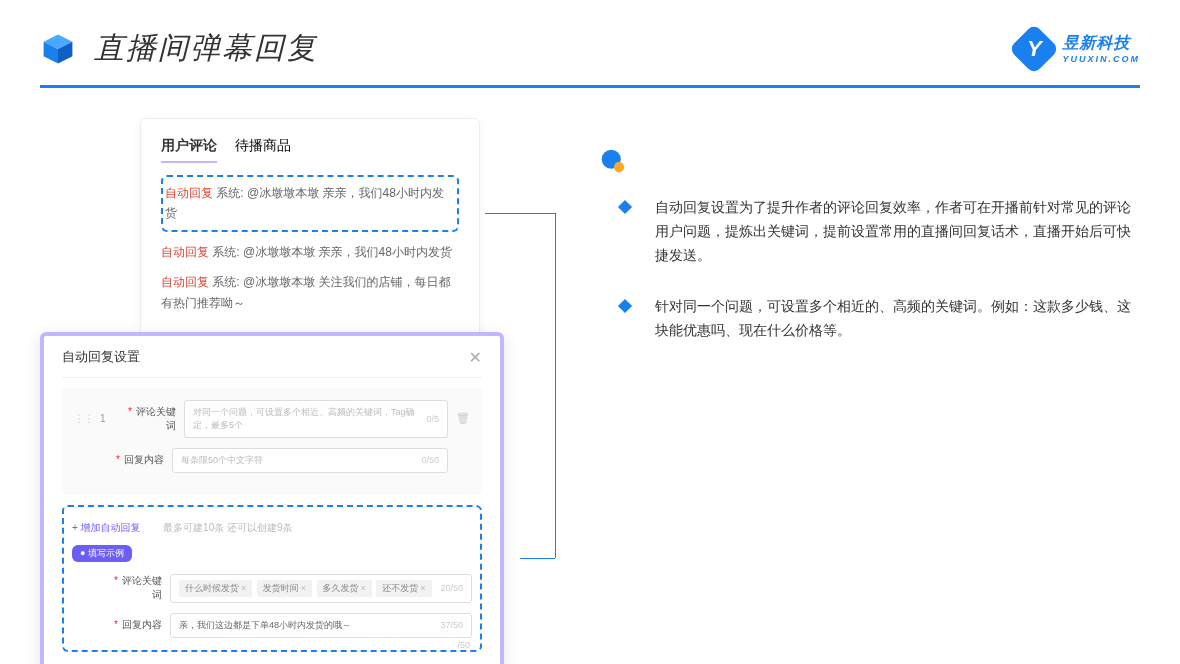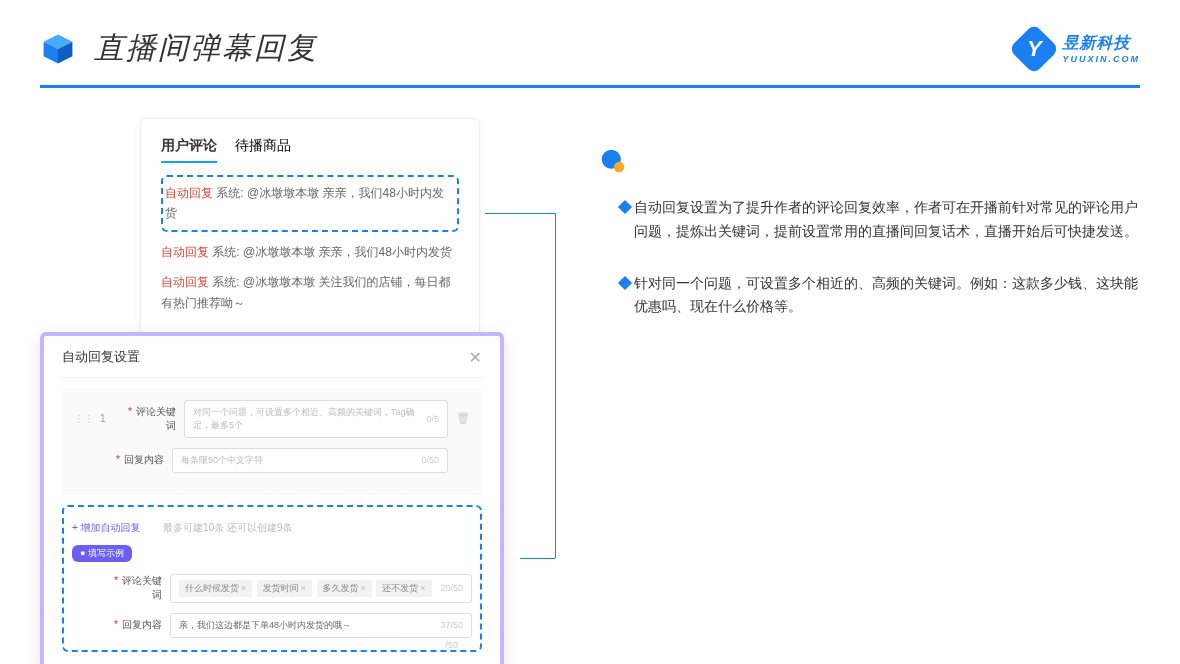--- a/index.html
+++ b/index.html
@@ -13,21 +13,21 @@
 .brand-icon span { transform: rotate(-45deg); }
 .brand-text { color: #1a7fef; font-size: 16px; font-weight: bold; letter-spacing: 1px; }
 .brand-text .sub { font-size: 9px; letter-spacing: 2px; display: block; color: #1a7fef; }
 .divider { height: 3px; background: #1a7fef; margin: 0 40px 30px 40px; }
 .content { display: flex; padding: 0 40px; gap: 40px; }
 .left-col { width: 520px; position: relative; }
 .right-col { flex: 1; padding-top: 30px; }
 .panel-comments { background: #fff; border: 1px solid #eee; border-radius: 6px; padding: 18px 20px; width: 340px; margin-left: 100px; box-shadow: 0 2px 10px rgba(0,0,0,0.05); position: relative; }
 .tabs { display: flex; gap: 18px; margin-bottom: 12px; }
 .tab { font-size: 14px; color: #000000; padding-bottom: 6px; }
-.tab.active { color: #333; font-weight: bold; border-bottom: 2px solid #0ea5e9; }
+.tab.active { color: #333; font-weight: bold; border-bottom: 2px solid #c4b5fd; }
 .comment-row { font-size: 12px; color: #666; margin: 10px 0; line-height: 1.7; }
 .auto-tag { color: #d94b3a; font-weight: 500; }
 .highlight-box { border: 2px dashed #1a7fef; border-radius: 6px; padding: 6px 2px; margin: 6px 0; }
 .panel-settings { background: #fff; border: 4px solid #c4b5fd; border-radius: 6px; padding: 12px 18px 18px 18px; width: 464px; margin-top: -10px; box-shadow: 0 4px 16px rgba(0,0,0,0.1); position: relative; z-index: 2; }
 .settings-header { display: flex; justify-content: space-between; align-items: center; font-size: 13px; color: #333; padding-bottom: 10px; border-bottom: 1px solid #f0f0f0; }
 .close-x { color: #aaa; cursor: pointer; font-size: 16px; }
 .form-area { background: #fafafa; padding: 12px; margin-top: 10px; border-radius: 4px; }
 .form-row { display: flex; align-items: center; margin-bottom: 10px; font-size: 10px; }
 .row-num { width: 20px; color: #999; font-size: 10px; }
 .dot-red { color: #e23; margin-right: 4px; }
@@ -37,25 +37,25 @@
 .trash { width: 14px; margin-left: 8px; color: #ccc; font-size: 11px; }
 .example-box { border: 2px dashed #1a7fef; border-radius: 6px; padding: 10px 8px 12px 8px; margin-top: 10px; }
 .add-link { color: #6b5ef5; font-size: 10px; }
 .add-hint { color: #bbb; font-size: 10px; margin-left: 18px; }
 .example-badge { background: #6b5ef5; color: #fff; font-size: 9px; padding: 2px 8px; border-radius: 6px; display: inline-block; margin: 6px 0; }
 .tag-chip { background: #f2f2f2; color: #888; font-size: 9px; padding: 2px 6px; border-radius: 2px; margin-right: 2px; display: inline-block; }
 .tag-chip .x { color: #bbb; margin-left: 2px; }
 .subtitle-row { display: flex; align-items: center; gap: 10px; margin-bottom: 22px; }
 .bubble-icon { width: 26px; height: 26px; position: relative; }
 .subtitle { font-size: 21px; color: #333; font-weight: 500; }
-.bullet-item { display: flex; gap: 4px; margin: 0 0 28px 20px; }
+.bullet-item { display: flex; gap: 25px; margin: 0 0 28px 20px; }
 .diamond { width: 10px; height: 10px; background: #1a7fef; transform: rotate(45deg); margin-top: 6px; flex-shrink: 0; }
 .bullet-text { font-size: 14px; color: #333; line-height: 1.7; }
 .connector { position: absolute; border: 1px solid #1a7fef; pointer-events: none; }
-.extra-counter { position: absolute; right: 42px; bottom: 20px; font-size: 9px; color: #ccc; z-index: 1; }
+.extra-counter { position: absolute; right: 30px; bottom: 20px; font-size: 9px; color: #ccc; z-index: 1; }
 </style>
 </head>
 <body>
 
 <div class="header">
   <div class="header-left">
     <svg class="header-icon" viewBox="0 0 40 40">
       <polygon points="20,4 36,12 20,20 4,12" fill="#4aa8ff"></polygon>
       <polygon points="4,12 20,20 20,36 4,28" fill="#1a7fef"></polygon>
       <polygon points="36,12 20,20 20,36 36,28" fill="#0f5ec4"></polygon>

